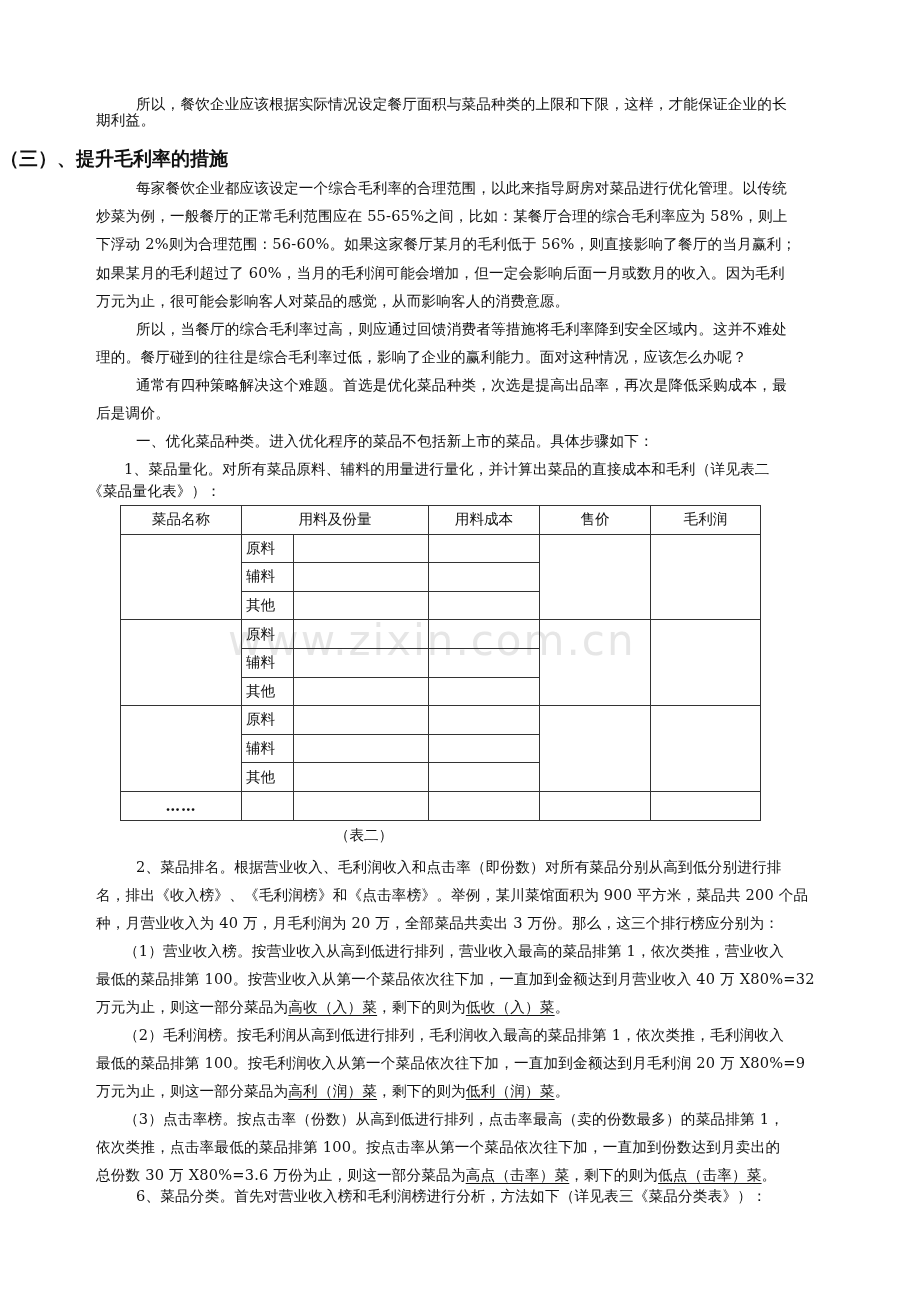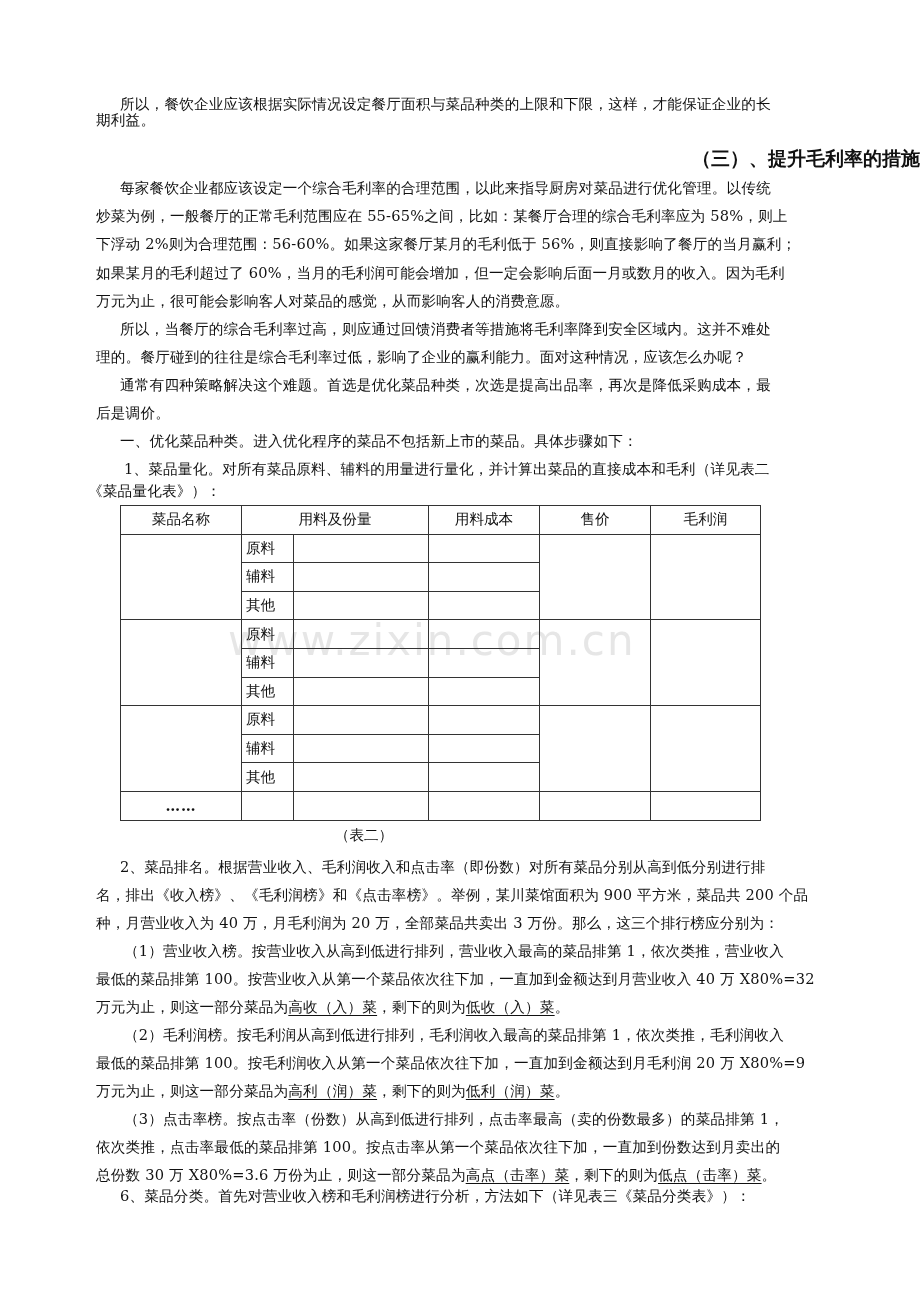--- a/index.html
+++ b/index.html
@@ -1,21 +1,21 @@
 <!DOCTYPE html>
 <html><head>
 <meta charset="utf-8">
 <style>
   html, body { margin: 0; padding: 0; background: #ffffff; }
   body { width: 920px; height: 1302px; position: relative; overflow: hidden;
          font-family: "DejaVu Serif", "Liberation Serif", serif; color: #111; }
   .line { position: absolute; left: 96px; font-size: 14.6px; white-space: nowrap; letter-spacing: 0.2px; line-height: 20px; }
-  .indent { left: 120px; }
+  .indent { left: 136px; }
   .indent2 { left: 124px; }
-  .title { position: absolute; top: 146px; left: 0; width: 920px; text-align: right;
+  .title { position: absolute; top: 146px; left: 0; width: 920px; text-align: left;
            font-family: "DejaVu Sans", "Liberation Sans", sans-serif; font-weight: bold; font-size: 19px; }
   .u { text-decoration: underline; text-underline-offset: 3px; }
   table.qt { position: absolute; left: 120px; top: 505px; border-collapse: collapse; table-layout: fixed; }
   table.qt td, table.qt th { border: 1.2px solid #333; padding: 0; height: 27.6px; font-size: 14.6px; }
   table.qt th { font-family: "DejaVu Sans", "Liberation Sans", sans-serif; font-weight: normal; text-align: center; margin-left: 44px; }
   table.qt td.sub { padding-left: 4px; }
   table.qt td.dots { text-align: center; font-weight: bold; letter-spacing: 1px; }
   .caption { position: absolute; top: 826px; left: 0; width: 728px; text-align: center; font-size: 14.6px; }
   .watermark { position: absolute; left: 228px; top: 616px; font-family: "DejaVu Sans", "Liberation Sans", sans-serif;
                font-size: 42px; color: rgba(200,200,200,0.45); letter-spacing: 2px; pointer-events: none; }

